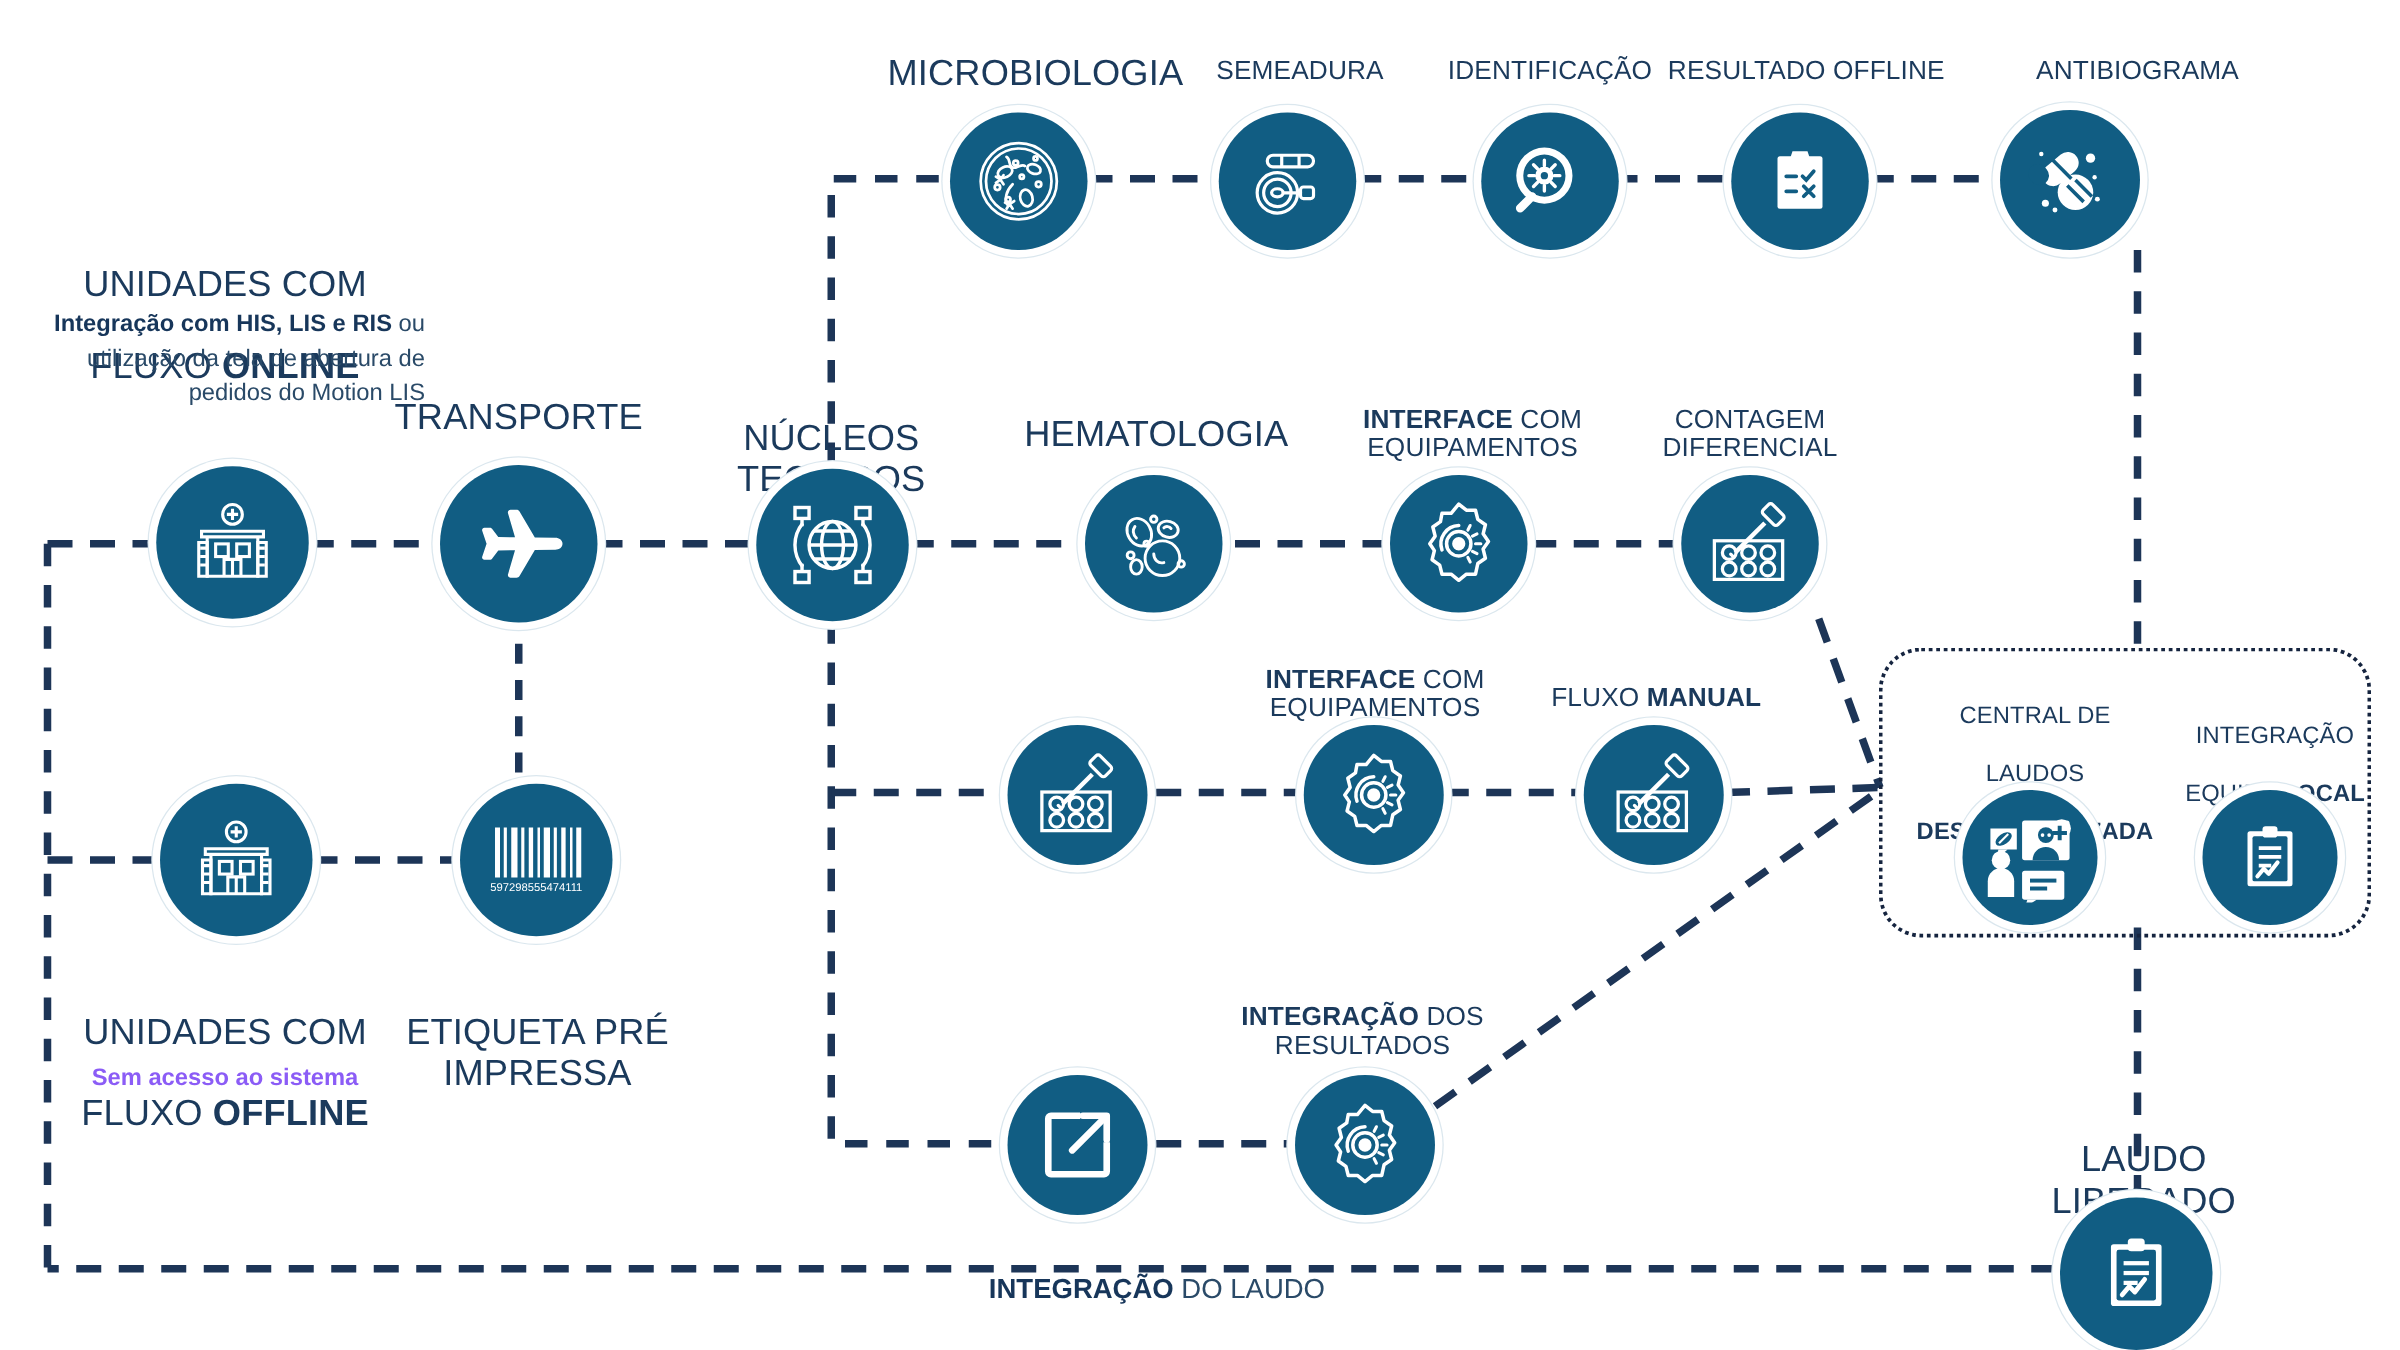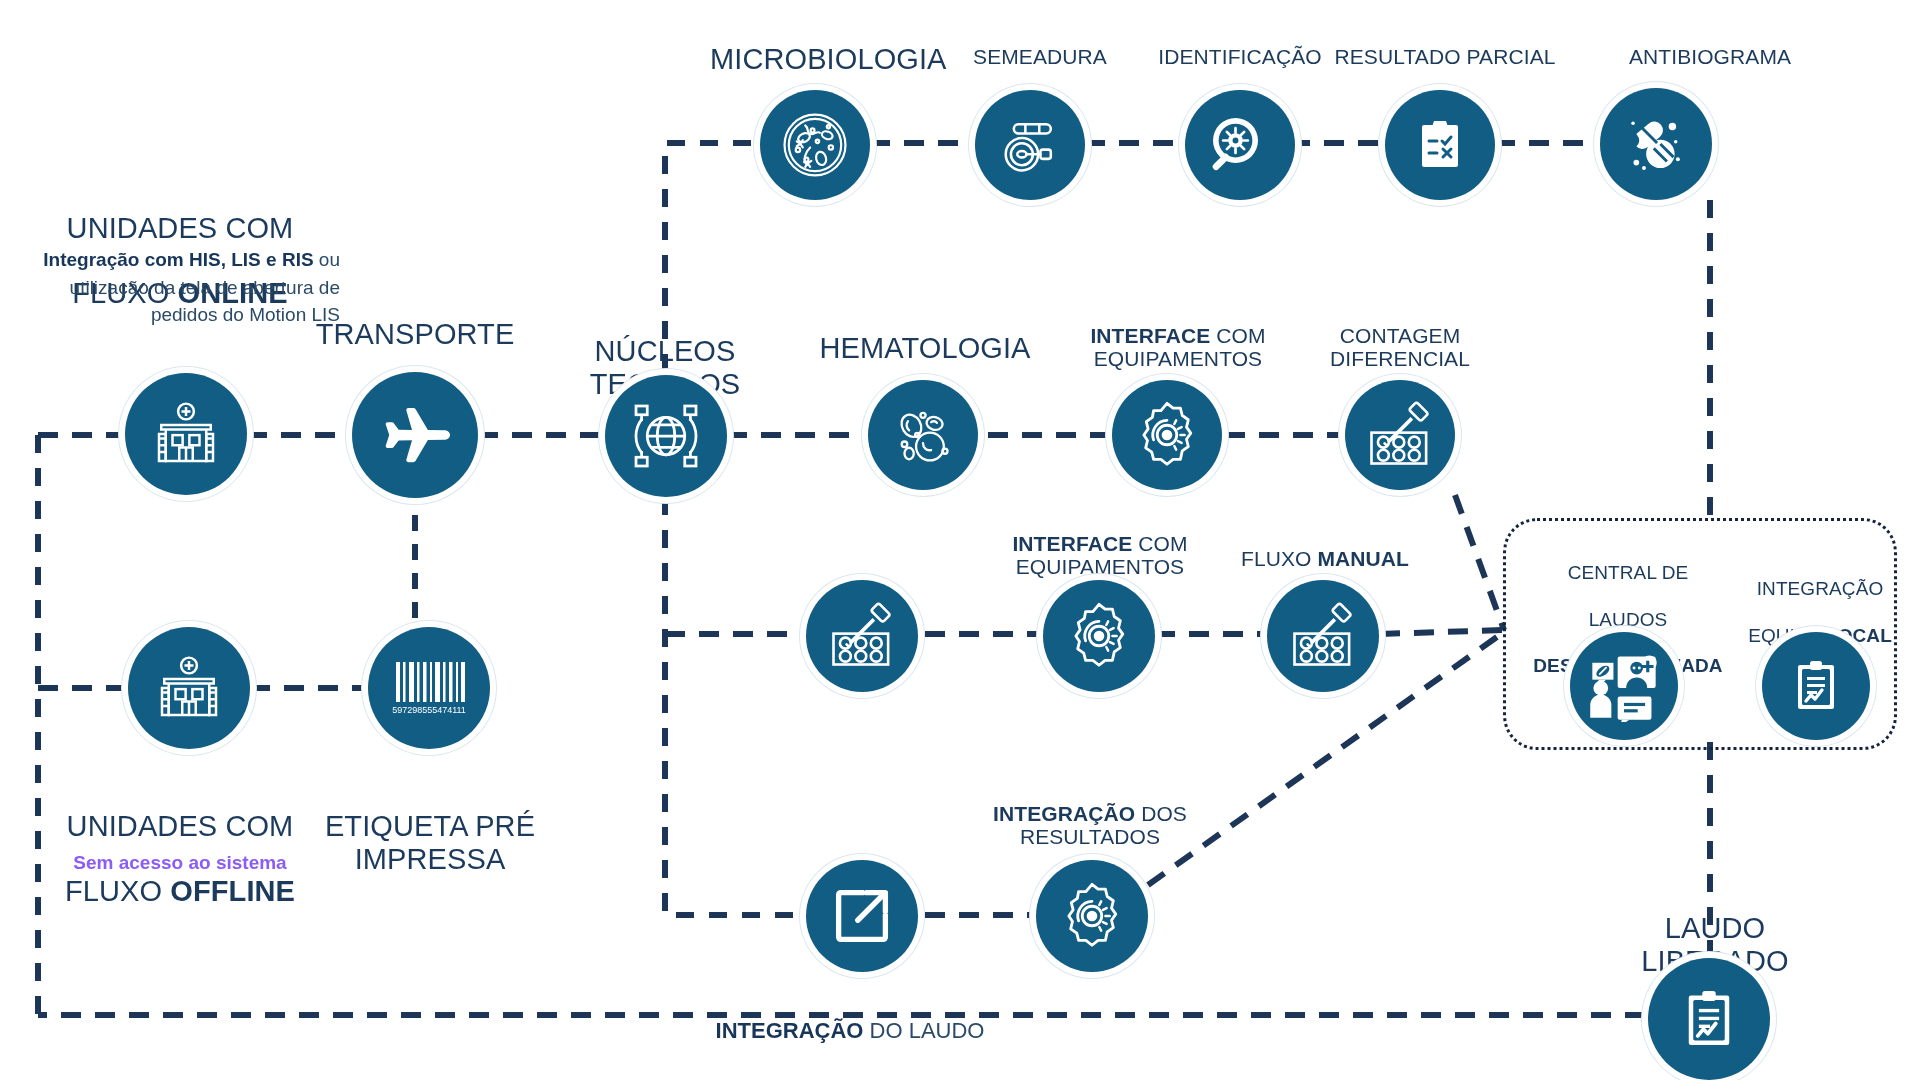--- a/index.html
+++ b/index.html
@@ -23,21 +23,21 @@
   .t-lg{font-size:26px;}
   .t-sm{font-size:21px;}
   .t-xs{font-size:19px;}
 
   .sub{position:absolute;text-align:right;font-size:19px;line-height:1.45;color:#2a4a68;}
   .sub b{font-weight:700;color:#17365a;}
   .sub2{position:absolute;text-align:center;font-size:19px;font-weight:700;color:#8b5cf6;}
 
   .centralbox{position:absolute;border:3px dotted #15243f;border-radius:34px;
               background:transparent;}
-  .bottomlbl{position:absolute;text-align:center;font-size:22px;color:#2a4a68;}
+  .bottomlbl{position:absolute;text-align:right;font-size:22px;color:#2a4a68;}
   .bottomlbl b{font-weight:700;color:#17365a;}
 </style>
 </head>
 <body>
 
 <div class="stage">
 
   <svg class="links" viewBox="0 0 1920 1080">
     <g fill="none" stroke="#1d3557" stroke-width="6" stroke-dasharray="20 14" stroke-linecap="butt">
 
@@ -234,21 +234,21 @@
           <circle cx="28" cy="28" r="6.5"></circle>
           <g stroke="#ffffff" stroke-width="2.4" stroke-linecap="round">
             <path d="M28 17v4M28 35v4M17 28h4M35 28h4M20.3 20.3l2.8 2.8M32.9 32.9l2.8 2.8M35.7 20.3l-2.8 2.8M23.1 32.9l-2.8 2.8"></path>
           </g>
           <circle cx="28" cy="28" r="2.6" fill="#115d83"></circle>
         </g>
       </svg>
     </div>
   </div>
 
-  <div class="lbl t-sm" style="left:1325px;top:45px;width:240px;">RESULTADO PARCIAL</div>
+  <div class="lbl t-sm" style="left:1325px;top:45px;width:240px;">RESULTADO OFFLINE</div>
   <div class="node" style="left:1385px;top:90px;">
     <div class="circle" style="left:0;top:0;width:110px;height:110px;">
       <svg width="64" height="64" viewBox="0 0 64 64">
         <g fill="#ffffff">
           <path d="M16 12h32a2 2 0 0 1 2 2v38a2 2 0 0 1-2 2H16a2 2 0 0 1-2-2V14a2 2 0 0 1 2-2z"></path>
           <path d="M26 8h12l2 6H24z"></path>
         </g>
         <g stroke="#115d83" stroke-width="3" stroke-linecap="round" fill="none">
           <path d="M21 28h8M21 40h8"></path>
           <path d="M34 28l3 3 6-7"></path>

